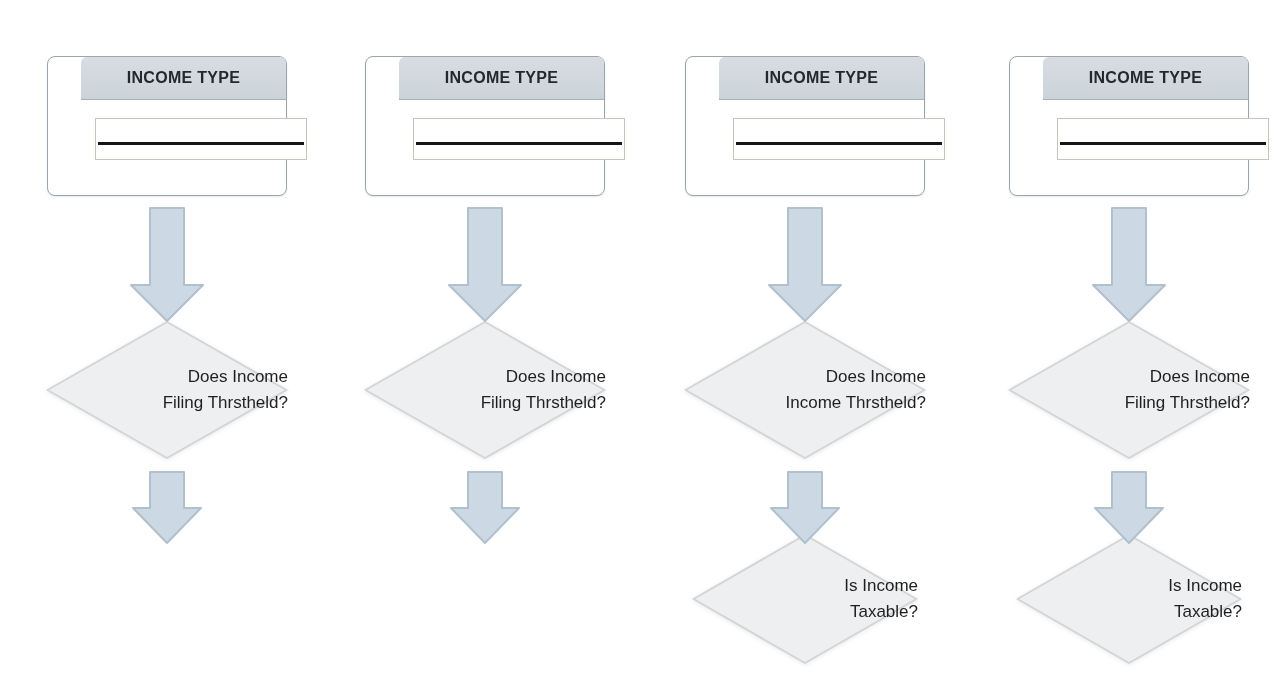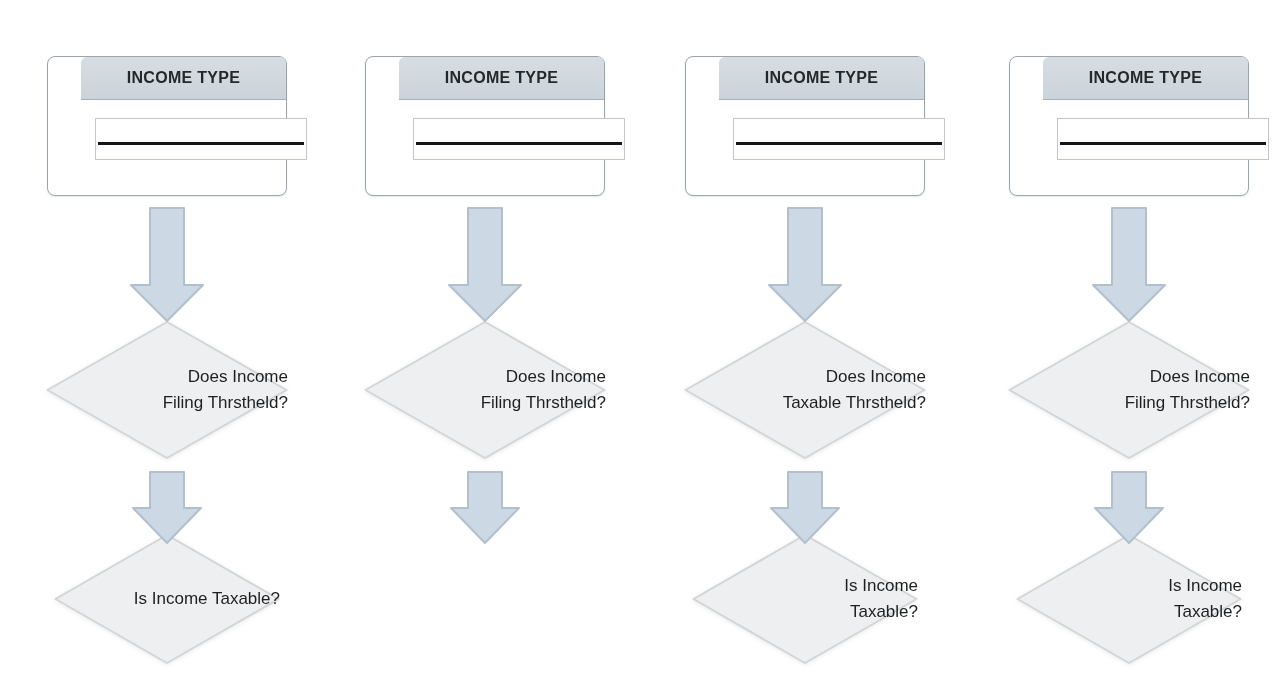--- a/index.html
+++ b/index.html
@@ -150,126 +150,117 @@
         <polygon points="121,1 240.5,69 121,137 1.5,69"></polygon>
       </svg>
       <div class="dtext">
         <span class="dline">Does Income</span>
         <span class="dline">Filing Thrstheld?</span>
       </div>
     </div>
     <svg class="arrow arrow-short" width="72" height="74" viewBox="0 0 72 74">
       <polygon points="19,1 53,1 53,37 70,37 36,72 2,37 19,37"></polygon>
     </svg>
+  </div>
+
+  <div class="column col2">
+    <div class="card">
+      <div class="card-header">
+        <span class="card-title">INCOME TYPE</span>
+      </div>
+      <div class="card-body">
+        <div class="field-box">
+          <div class="field-line"></div>
+        </div>
+      </div>
+    </div>
+    <svg class="arrow arrow-long" width="76" height="116" viewBox="0 0 76 116">
+      <polygon points="21,1 55,1 55,78 74,78 38,114 2,78 21,78"></polygon>
+    </svg>
+    <div class="diamond diamond-1">
+      <svg width="242" height="138" viewBox="0 0 242 138">
+        <polygon points="121,1 240.5,69 121,137 1.5,69"></polygon>
+      </svg>
+      <div class="dtext">
+        <span class="dline">Does Income</span>
+        <span class="dline">Filing Thrstheld?</span>
+      </div>
+    </div>
+    <svg class="arrow arrow-short" width="72" height="74" viewBox="0 0 72 74">
+      <polygon points="19,1 53,1 53,37 70,37 36,72 2,37 19,37"></polygon>
+    </svg>
+  </div>
+
+  <div class="column col3">
+    <div class="card">
+      <div class="card-header">
+        <span class="card-title">INCOME TYPE</span>
+      </div>
+      <div class="card-body">
+        <div class="field-box">
+          <div class="field-line"></div>
+        </div>
+      </div>
+    </div>
+    <svg class="arrow arrow-long" width="76" height="116" viewBox="0 0 76 116">
+      <polygon points="21,1 55,1 55,78 74,78 38,114 2,78 21,78"></polygon>
+    </svg>
+    <div class="diamond diamond-1">
+      <svg width="242" height="138" viewBox="0 0 242 138">
+        <polygon points="121,1 240.5,69 121,137 1.5,69"></polygon>
+      </svg>
+      <div class="dtext">
+        <span class="dline">Does Income</span>
+        <span class="dline">Income Thrstheld?</span>
+      </div>
+    </div>
+    <svg class="arrow arrow-short" width="72" height="74" viewBox="0 0 72 74">
+      <polygon points="19,1 53,1 53,37 70,37 36,72 2,37 19,37"></polygon>
+    </svg>
     <div class="diamond diamond-2">
       <svg width="226" height="130" viewBox="0 0 226 130">
         <polygon points="113,1 224.5,65 113,129 1.5,65"></polygon>
       </svg>
       <div class="dtext">
-        <span class="dline">Is Income Taxable?</span>
-
-      </div>
-    </div>
-  </div>
-
-  <div class="column col2">
+        <span class="dline">Is Income</span>
+        <span class="dline">Taxable?</span>
+      </div>
+    </div>
+  </div>
+
+  <div class="column col4">
     <div class="card">
       <div class="card-header">
         <span class="card-title">INCOME TYPE</span>
       </div>
       <div class="card-body">
         <div class="field-box">
           <div class="field-line"></div>
         </div>
       </div>
     </div>
     <svg class="arrow arrow-long" width="76" height="116" viewBox="0 0 76 116">
       <polygon points="21,1 55,1 55,78 74,78 38,114 2,78 21,78"></polygon>
     </svg>
     <div class="diamond diamond-1">
       <svg width="242" height="138" viewBox="0 0 242 138">
         <polygon points="121,1 240.5,69 121,137 1.5,69"></polygon>
       </svg>
       <div class="dtext">
         <span class="dline">Does Income</span>
         <span class="dline">Filing Thrstheld?</span>
-      </div>
-    </div>
-    <svg class="arrow arrow-short" width="72" height="74" viewBox="0 0 72 74">
-      <polygon points="19,1 53,1 53,37 70,37 36,72 2,37 19,37"></polygon>
-    </svg>
-  </div>
-
-  <div class="column col3">
-    <div class="card">
-      <div class="card-header">
-        <span class="card-title">INCOME TYPE</span>
-      </div>
-      <div class="card-body">
-        <div class="field-box">
-          <div class="field-line"></div>
-        </div>
-      </div>
-    </div>
-    <svg class="arrow arrow-long" width="76" height="116" viewBox="0 0 76 116">
-      <polygon points="21,1 55,1 55,78 74,78 38,114 2,78 21,78"></polygon>
-    </svg>
-    <div class="diamond diamond-1">
-      <svg width="242" height="138" viewBox="0 0 242 138">
-        <polygon points="121,1 240.5,69 121,137 1.5,69"></polygon>
-      </svg>
-      <div class="dtext">
-        <span class="dline">Does Income</span>
-        <span class="dline">Taxable Thrstheld?</span>
       </div>
     </div>
     <svg class="arrow arrow-short" width="72" height="74" viewBox="0 0 72 74">
       <polygon points="19,1 53,1 53,37 70,37 36,72 2,37 19,37"></polygon>
     </svg>
     <div class="diamond diamond-2">
       <svg width="226" height="130" viewBox="0 0 226 130">
         <polygon points="113,1 224.5,65 113,129 1.5,65"></polygon>
       </svg>
       <div class="dtext">
         <span class="dline">Is Income</span>
         <span class="dline">Taxable?</span>
       </div>
     </div>
   </div>
 
-  <div class="column col4">
-    <div class="card">
-      <div class="card-header">
-        <span class="card-title">INCOME TYPE</span>
-      </div>
-      <div class="card-body">
-        <div class="field-box">
-          <div class="field-line"></div>
-        </div>
-      </div>
-    </div>
-    <svg class="arrow arrow-long" width="76" height="116" viewBox="0 0 76 116">
-      <polygon points="21,1 55,1 55,78 74,78 38,114 2,78 21,78"></polygon>
-    </svg>
-    <div class="diamond diamond-1">
-      <svg width="242" height="138" viewBox="0 0 242 138">
-        <polygon points="121,1 240.5,69 121,137 1.5,69"></polygon>
-      </svg>
-      <div class="dtext">
-        <span class="dline">Does Income</span>
-        <span class="dline">Filing Thrstheld?</span>
-      </div>
-    </div>
-    <svg class="arrow arrow-short" width="72" height="74" viewBox="0 0 72 74">
-      <polygon points="19,1 53,1 53,37 70,37 36,72 2,37 19,37"></polygon>
-    </svg>
-    <div class="diamond diamond-2">
-      <svg width="226" height="130" viewBox="0 0 226 130">
-        <polygon points="113,1 224.5,65 113,129 1.5,65"></polygon>
-      </svg>
-      <div class="dtext">
-        <span class="dline">Is Income</span>
-        <span class="dline">Taxable?</span>
-      </div>
-    </div>
-  </div>
-
 </div>
 
 </body></html>

